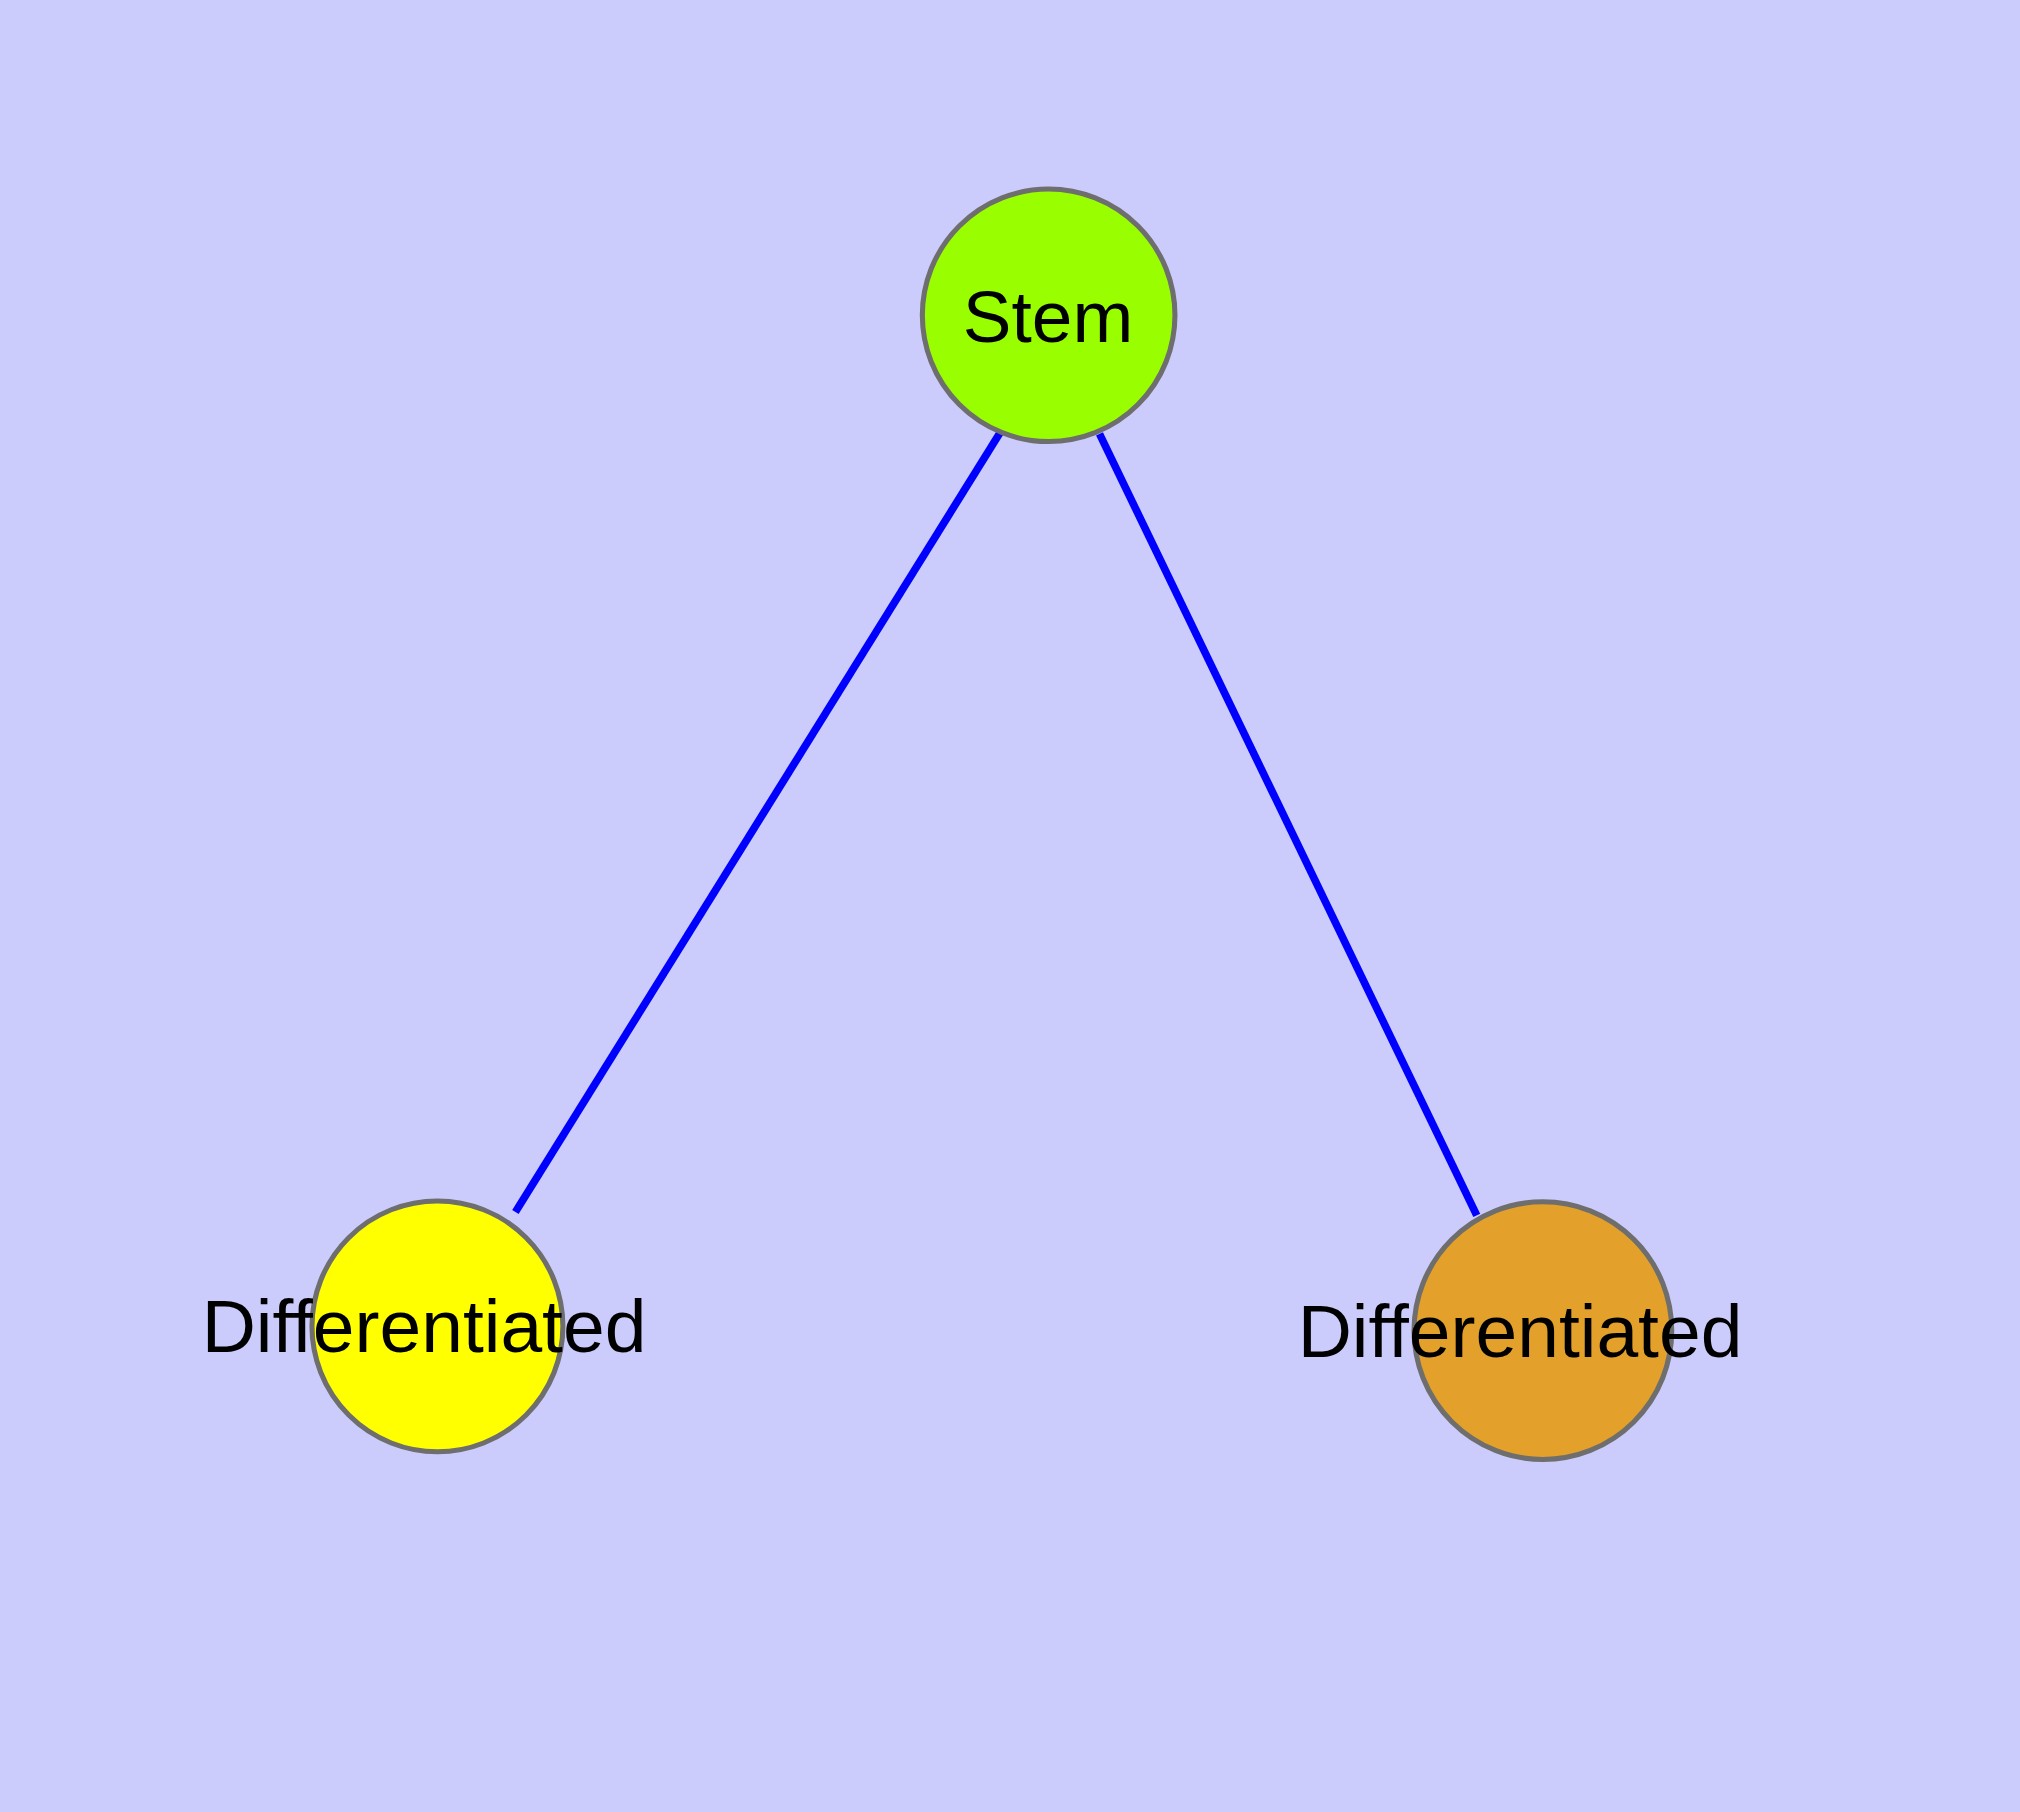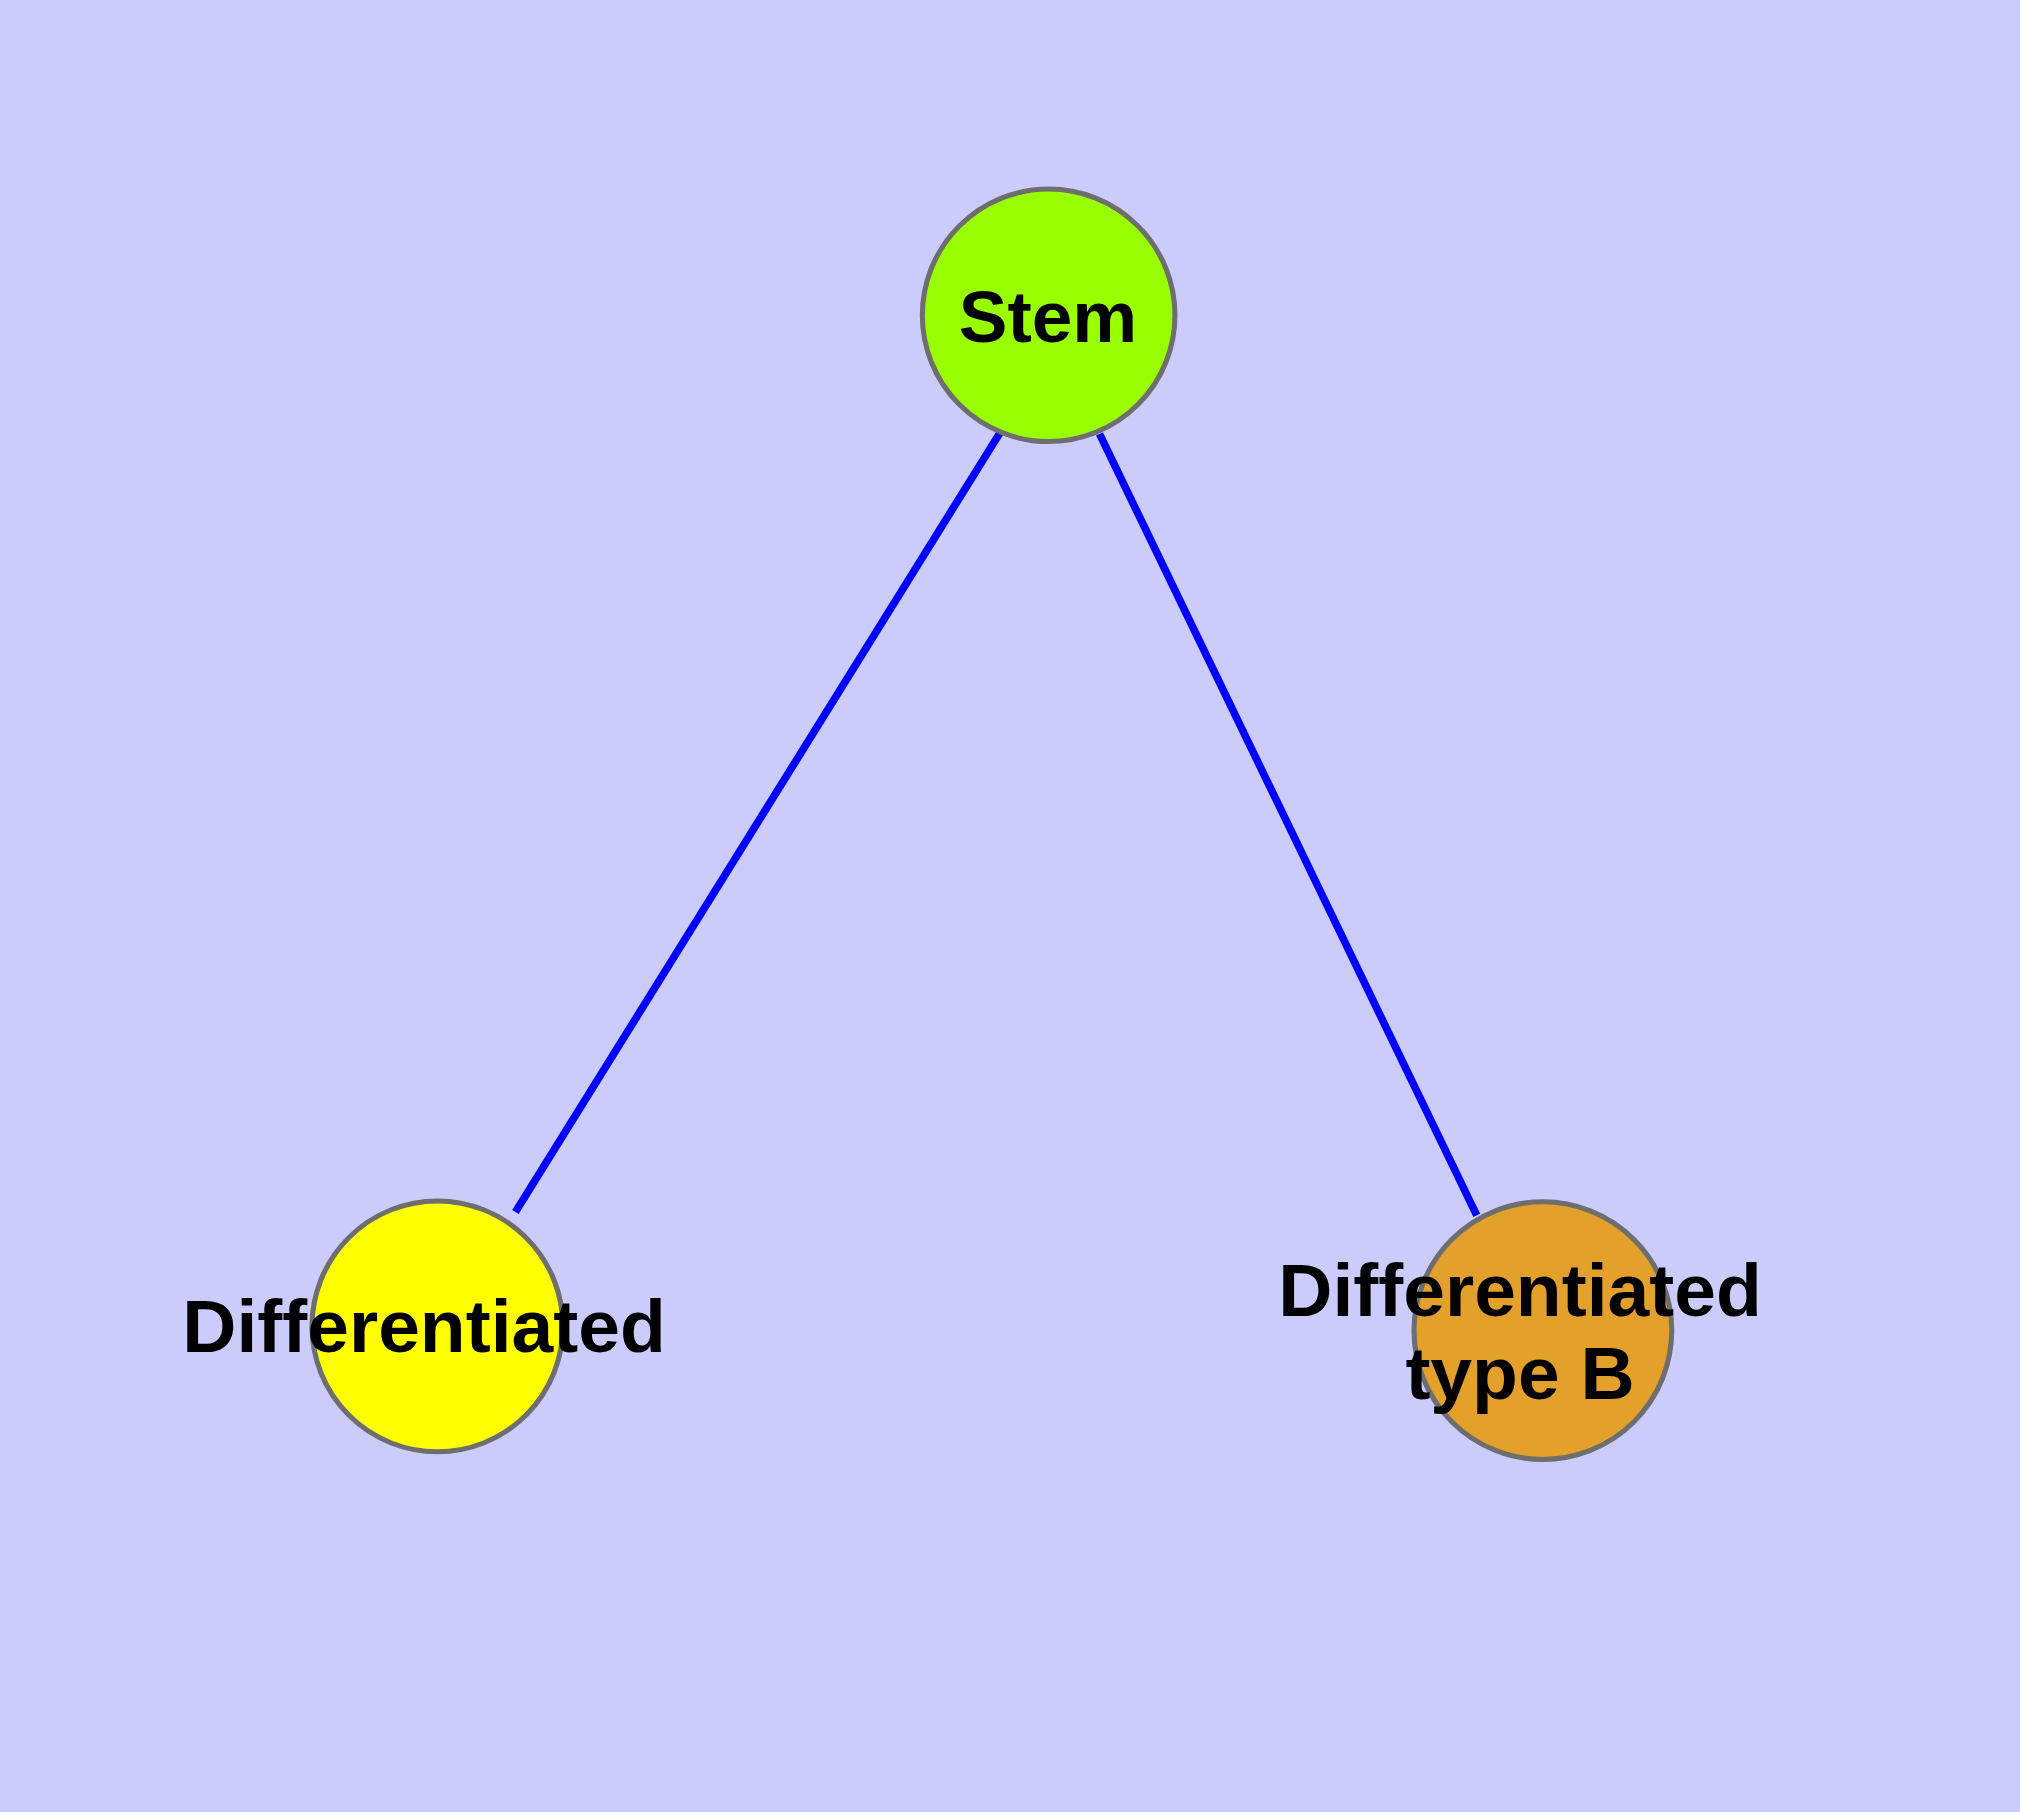--- a/index.html
+++ b/index.html
@@ -22,21 +22,21 @@
     left: 0;
     top: 0;
     width: 2021px;
     height: 1812px;
     display: block;
   }
   .node-label {
     position: absolute;
     text-align: center;
     font-family: "Liberation Sans", sans-serif;
-    font-weight: bold;
+    font-weight: normal;
     color: #000000;
     white-space: nowrap;
     line-height: 1.10;
     pointer-events: none;
     transform: translate(-50%, -50%);
   }
   .node-label .label-line {
     display: block;
   }
   #label-stem {
@@ -79,17 +79,16 @@
   <div class="node-label" id="label-stem" style="color: rgb(0, 0, 0);">
     <span class="label-line">Stem</span>
   </div>
 
   <div class="node-label" id="label-diff-a" style="color: rgb(0, 0, 0);">
     <span class="label-line">Differentiated</span>
   </div>
 
   <div class="node-label" id="label-diff-b" style="color: rgb(0, 0, 0);">
     <span class="label-line">Differentiated</span>
-    <span class="label-line">type B</span>
   </div>
 
 </div>
 
 
 </body></html>

